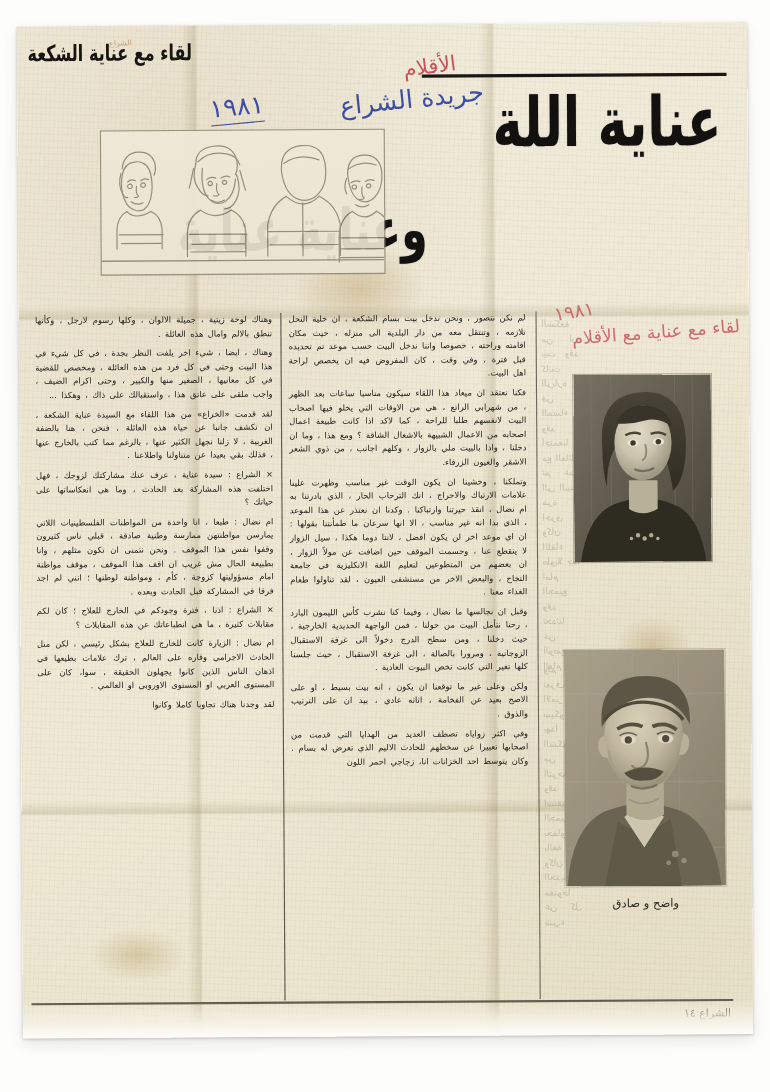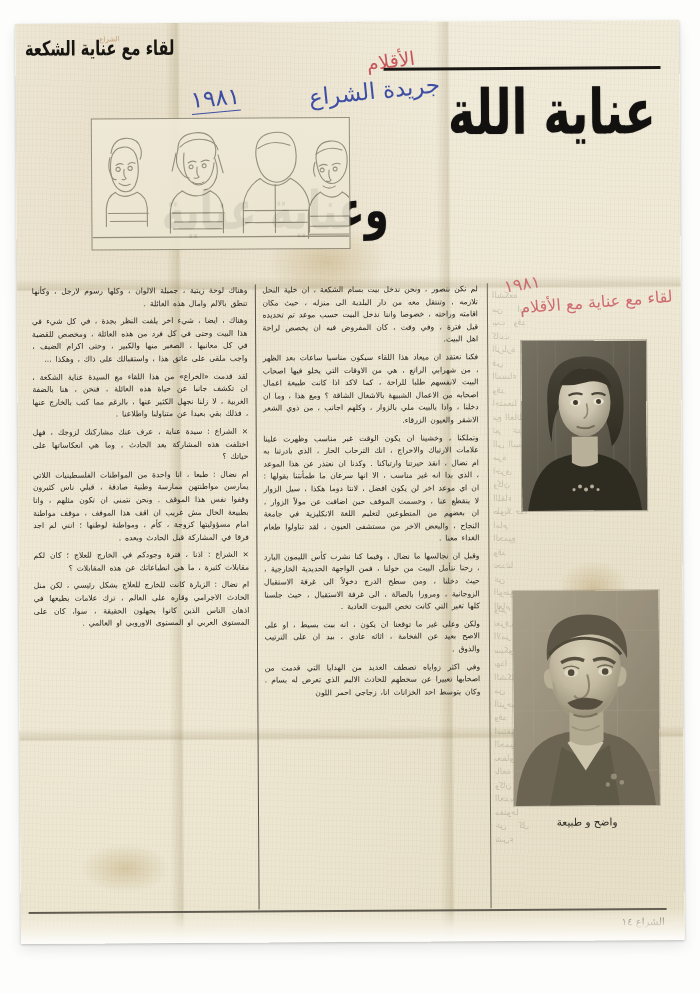--- a/index.html
+++ b/index.html
@@ -393,20 +393,21 @@
       </div>
       <div class="col">
         <div class="col-body">
             <p>وهناك لوحة زيتية ، جميلة الالوان ، وكلها رسوم لارجل ، وكأنها تنطق بالالم وامال هذه العائلة .</p>
             <p>وهناك ، ايضا ، شيء اخر يلفت النظر بجدة ، في كل شيء في هذا البيت وحتى في كل فرد من هذه العائلة ، ومخصص للقضية في كل معانيها ، الصغير منها والكبير ، وحتى اكرام الضيف ، واجب ملقى على عاتق هذا ، واستقبالك على ذاك ، وهكذا ...</p>
             <p>لقد قدمت «الخراع» من هذا اللقاء مع السيدة عناية الشكعة ، ان تكشف جانبا عن حياة هذه العائلة ، فنحن ، هنا بالضفة الغربية ، لا زلنا نجهل الكثير عنها ، بالرغم مما كتب بالخارج عنها ، فذلك بقي بعيدا عن متناولنا واطلاعنا .</p>
             <p>× الشراع : سيدة عناية ، عرف عنك مشاركتك لزوجك ، فهل اختلفت هذه المشاركة بعد الحادث ، وما هي انعكاساتها على حياتك ؟</p>
             <p>ام نضال : طبعا ، انا واحدة من المواطنات الفلسطينيات اللاتي يمارسن مواطنتهن ممارسة وطنية صادقة ، قبلي ناس كثيرون وقفوا نفس هذا الموقف . ونحن نتمنى ان تكون مثلهم ، وانا بطبيعة الحال مش غريب ان اقف هذا الموقف ، موقف مواطنة امام مسؤوليتها كزوجة ، كأم ، ومواطنة لوطنها ؛ انني لم اجد فرقا في المشاركة قبل الحادث وبعده .</p>
             <p>× الشراع : اذنا ، فترة وجودكم في الخارج للعلاج ؛ كان لكم مقابلات كثيرة ، ما هي انطباعاتك عن هذه المقابلات ؟</p>
             <p>ام نضال : الزيارة كانت للخارج للعلاج بشكل رئيسي ، لكن منل الحادث الاجرامي وقاره على العالم ، ترك علامات بطيعها في اذهان الناس الذين كانوا يجهلون الحقيقة ، سوا، كان على المستوى العربي او المستوى الاوروبي او العالمي .</p>
+            <p>لقد وجدنا هناك تجاوبا كاملا وكانوا</p>
           </div>
       </div>
     </div>
 
     <div id="bleed-col">
       <div class="bleed" style="top:6px; right:2px; width:34px;">الشكعة من ان بيت وقد كانت الزيارة في المساء وقد اجتمعنا مع العائلة ثم عدنا الى البيت مرة اخرى وكان اللقاء طويلا جدا امام الجميع وقد تحدثنا عن الوضع العام</div>
       <div class="bleed" style="top:320px; right:2px; width:34px;">ولم نكن نعرف ان الامر سيكون بهذا الشكل من الترحيب وقد استقبلنا الجميع بحفاوة بالغة وكان الحديث مفتوحا عن كل شيء</div>
     </div>
 
     <div class="photo" id="photo-woman">
@@ -527,20 +528,20 @@
 
         <g opacity=".55" fill="#b7af9a">
           <circle cx="100" cy="186" r="3"></circle>
             <circle cx="108" cy="192" r="2.4"></circle>
           <circle cx="94" cy="194" r="2.2"></circle>
         </g>
         <rect width="146" height="215" fill="#c9bc96" opacity=".28"></rect>
       </svg>
     </div>
 
-    <div id="photo-caption">واضح و طبيعة</div>
+    <div id="photo-caption">واضح و صادق</div>
 
     <div id="bottom-rule"></div>
     <div id="footer">الشراع ١٤</div>
 
     <div id="paper-bottom-edge"></div>
   </div>
 </div>
 
 </body></html>

